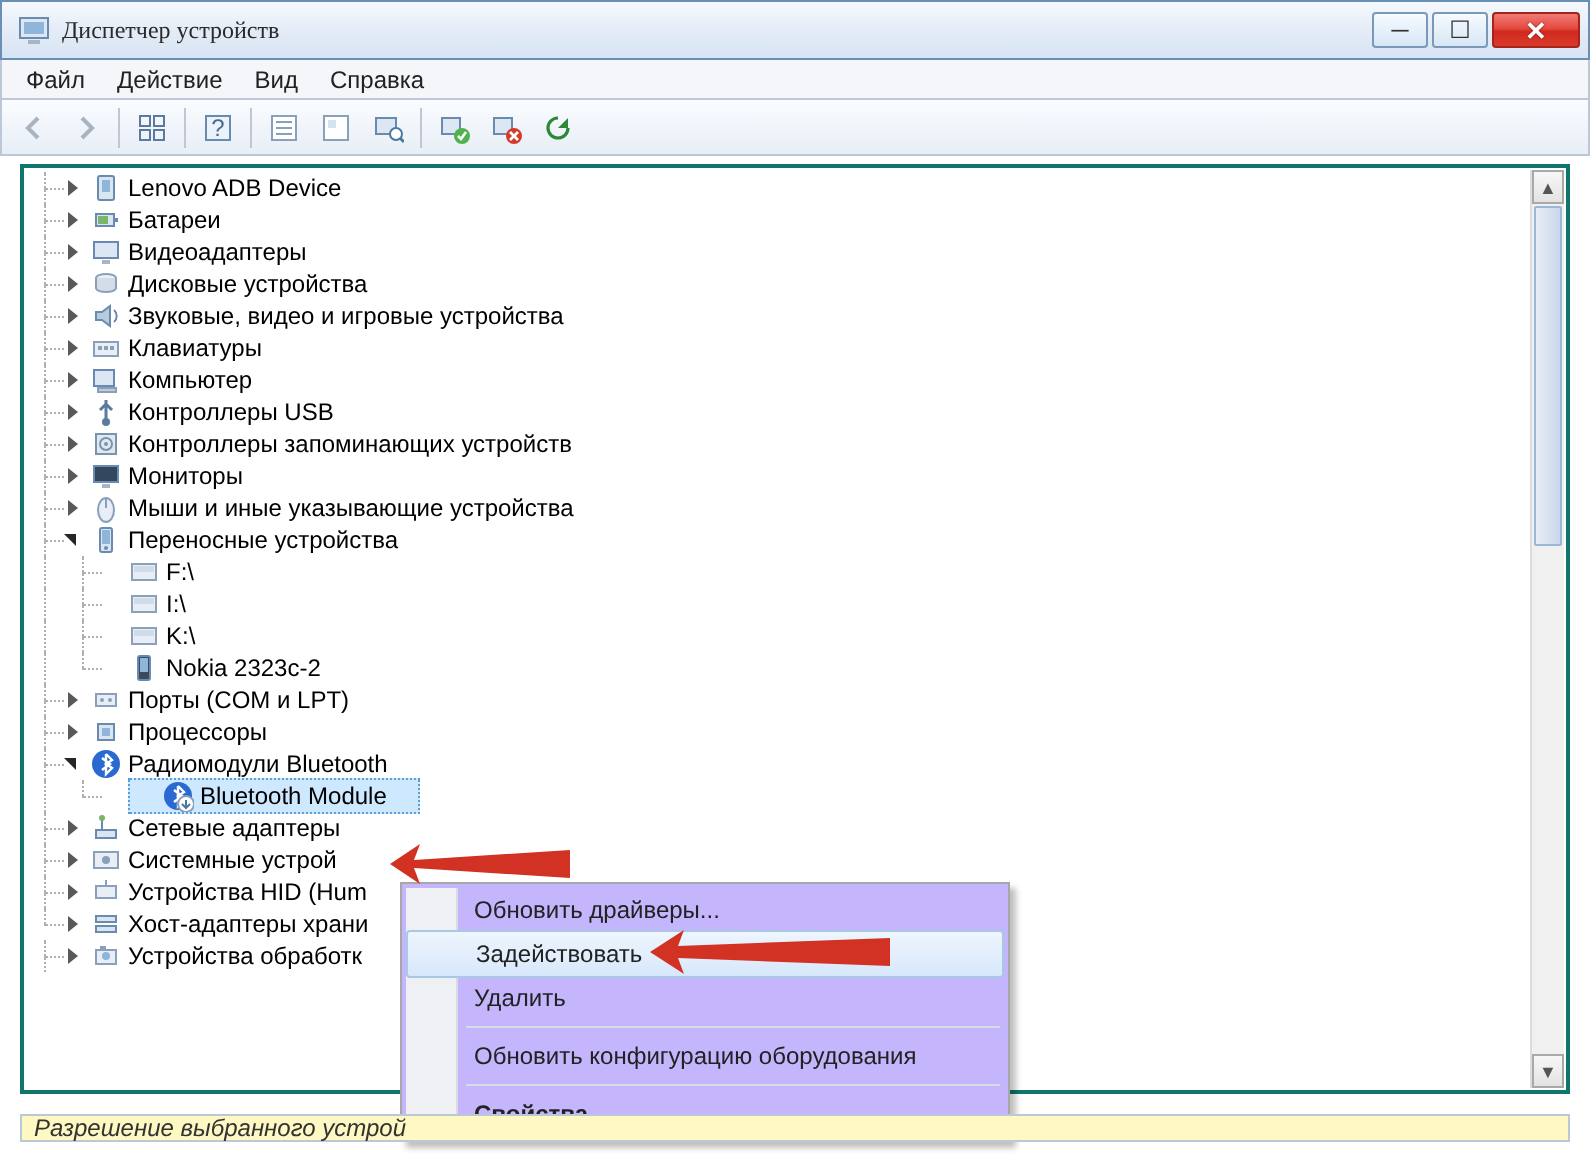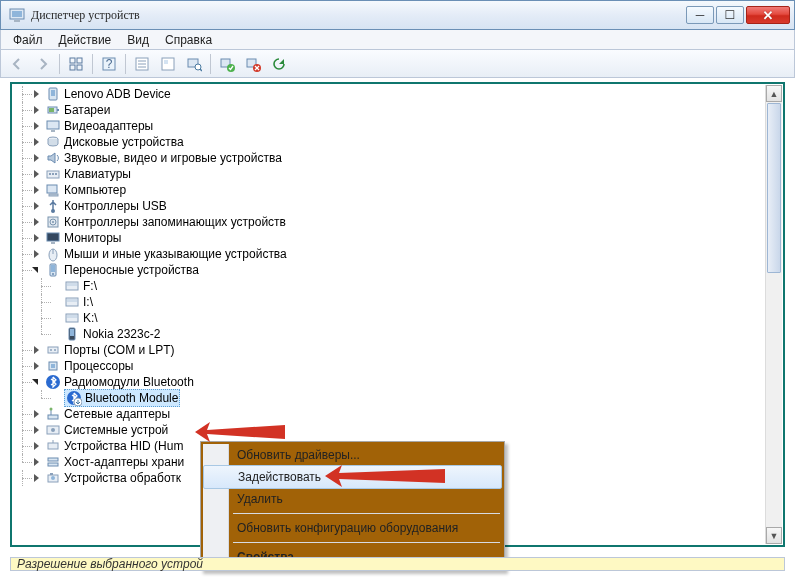--- a/index.html
+++ b/index.html
@@ -44,30 +44,30 @@
 .ind.tee::before { content: ""; position: absolute; left: 9px; top: 0; bottom: 0; border-left: 1px dotted #b0b0b0; }
 .ind.tee::after { content: ""; position: absolute; left: 9px; right: 0; top: 8px; border-top: 1px dotted #b0b0b0; }
 .ind.last::before { content: ""; position: absolute; left: 9px; top: 0; height: 8px; border-left: 1px dotted #b0b0b0; }
 .ind.last::after { content: ""; position: absolute; left: 9px; right: 0; top: 8px; border-top: 1px dotted #b0b0b0; }
 .expander { width: 11px; height: 11px; display: inline-block; position: relative; margin-right: 2px; flex-shrink: 0; }
 .expander.tri::before { content: ""; position: absolute; left: 2px; top: 1px; border-left: 5px solid #595959; border-top: 4px solid transparent; border-bottom: 4px solid transparent; }
 .expander.tri-open::before { content: ""; position: absolute; left: 0px; top: 2px; width: 0; height: 0; border-top: 6px solid #262626; border-left: 6px solid transparent; transform: rotate(0deg); }
 .node-icon { width: 16px; height: 16px; display: inline-flex; align-items: center; justify-content: center; margin-right: 3px; flex-shrink: 0; }
 .node-icon svg { width: 16px; height: 16px; }
 .label { color: #000; }
-.row.selected .sel-wrap { background: #cde8ff; border: 1px dotted #5a9fd6; padding: 0 1px; margin: -1px 0; }
+.row.selected .sel-wrap { background: #cde8ff; border: 1px dotted #5a9fd6; padding: 0 16px; margin: -1px 0; }
 .sel-wrap { display: inline-flex; align-items: center; }
 
 
 .arrow { position: absolute; pointer-events: none; }
 .arrow svg { overflow: visible; }
 .arrow path { fill: #d23224; }
 
 
-.ctx { position: absolute; left: 200px; top: 441px; width: 305px; background: #a16207; border: 1px solid #a7a7a7; box-shadow: 3px 3px 3px rgba(0,0,0,0.25); padding: 2px; text-align: right; }
+.ctx { position: absolute; left: 200px; top: 441px; width: 305px; background: #c4b5fd; border: 1px solid #a7a7a7; box-shadow: 3px 3px 3px rgba(0,0,0,0.25); padding: 2px; text-align: right; }
 .ctx .gutter { position: absolute; left: 2px; top: 2px; bottom: 2px; width: 26px; background: #eef0f3; border-right: 1px solid #d7dbe2; }
 .ctx-item { position: relative; height: 22px; display: flex; align-items: center; padding-left: 34px; color: #222; }
 .ctx-item.hover { background: linear-gradient(to bottom, #eef5fd, #d7e8fb); border: 1px solid #a8c8e4; border-radius: 2px; margin: -1px 0; height: 24px; }
 .ctx-sep { height: 1px; margin: 3px 2px 3px 30px; background: #d7dbe2; }
 .ctx-item.bold { font-weight: bold; }
 
 
 .statusbar { position: absolute; left: 10px; right: 10px; bottom: 6px; height: 14px; border: 1px solid #bcc7d8; border-top: 1px solid #bcc7d8; background: #fef9c3; display: flex; align-items: center; padding: 0 6px; color: #333; font-style: italic; }
 
 </style>

